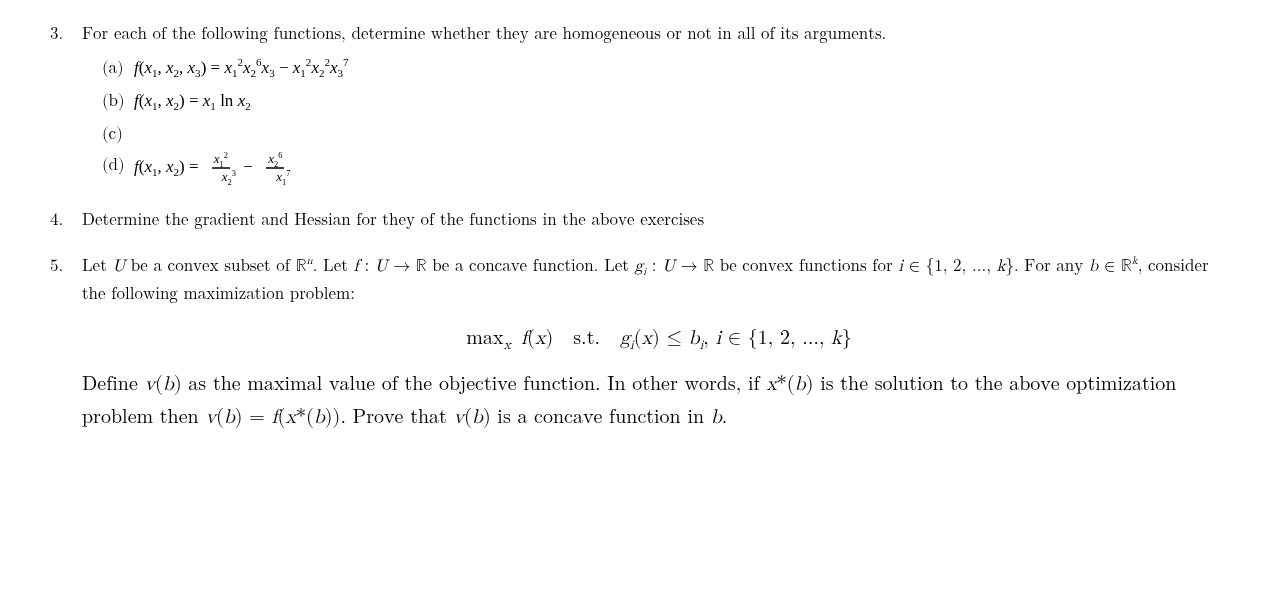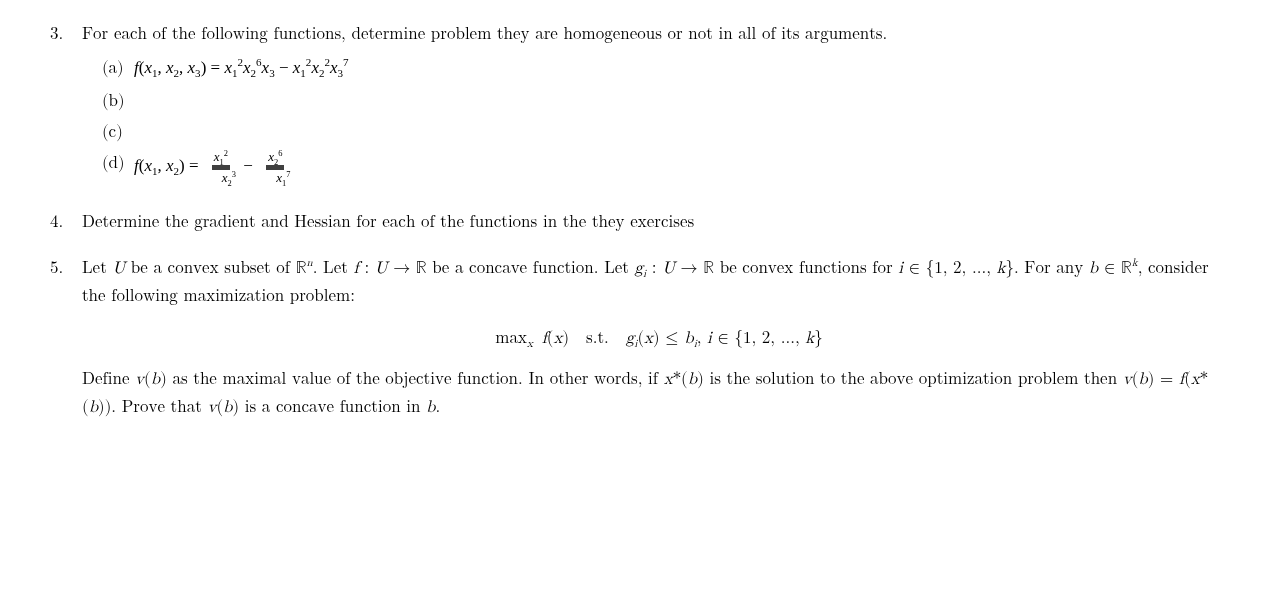--- a/index.html
+++ b/index.html
@@ -66,21 +66,21 @@
       display: inline-flex;
       flex-direction: column;
       align-items: center;
       vertical-align: middle;
       margin: 0 1px;
       font-size: 13px;
       line-height: 1.2;
     }
 
     .frac-num {
-      border-bottom: 5px solid #404040;
+      border-bottom: 2px solid #404040;
       padding: 0 2px;
       text-align: center;
     }
 
     .frac-den {
       padding: 0 2px;
       text-align: center;
       margin-left: 16px;
     }
 
@@ -97,52 +97,55 @@
     }
 
     .problem-text {
       font-size: 17px;
       line-height: 1.65;
     }
 
     .centered-math {
       text-align: center;
       margin: 14px 0;
-      font-size: 17px;
+      font-size: 20px;
     }
 
     .indent-text {
       margin-top: 4px;
-      font-size: 17px;
+      font-size: 20px;
       line-height: 1.65;
     }
   </style>
 </head>
 <body>
 
 <ol class="problem-list">
 
   <li class="problem-item">
     <span class="problem-number">3.</span>
     <div class="problem-content">
       <span class="problem-text">
-        For each of the following functions, determine problem they are homogeneous or not in all of its arguments.
+        For each of the following functions, determine whether they are homogeneous or not in all of its arguments.
       </span>
 
       <ul class="sub-list">
 
         <li class="sub-item">
           <span class="sub-label">(a)</span>
           <span class="math-content">
             <i>f</i>(<i>x</i><sub>1</sub>, <i>x</i><sub>2</sub>, <i>x</i><sub>3</sub>) = <i>x</i><sub>1</sub><sup>2</sup><i>x</i><sub>2</sub><sup>6</sup><i>x</i><sub>3</sub> − <i>x</i><sub>1</sub><sup>2</sup><i>x</i><sub>2</sub><sup>2</sup><i>x</i><sub>3</sub><sup>7</sup>
           </span>
         </li>
 
         <li class="sub-item">
           <span class="sub-label">(b)</span>
+          <span class="math-content">
+            <i>f</i>(<i>x</i><sub>1</sub>, <i>x</i><sub>2</sub>) = <i>x</i><sub>1</sub> ln <i>x</i><sub>2</sub>
+          </span>
         </li>
 
         <li class="sub-item">
           <span class="sub-label">(c)</span>
         </li>
 
         <li class="sub-item">
           <span class="sub-label">(d)</span>
           <span class="math-content">
             <i>f</i>(<i>x</i><sub>1</sub>, <i>x</i><sub>2</sub>) =
@@ -159,21 +162,21 @@
         </li>
 
       </ul>
     </div>
   </li>
 
   <li class="problem-item">
     <span class="problem-number">4.</span>
     <div class="problem-content">
       <span class="problem-text">
-        Determine the gradient and Hessian for each of the functions in the they exercises
+        Determine the gradient and Hessian for they of the functions in the above exercises
       </span>
     </div>
   </li>
 
   <li class="problem-item">
     <span class="problem-number">5.</span>
     <div class="problem-content">
       <span class="problem-text">
         Let <i>U</i> be a convex subset of ℝ<sup><i>n</i></sup>. Let <i>f</i> : <i>U</i> → ℝ be a concave function. Let <i>g<sub>i</sub></i> : <i>U</i> → ℝ be convex
         functions for <i>i</i> ∈ {1, 2, …, <i>k</i>}. For any <i>b</i> ∈ ℝ<sup><i>k</i></sup>, consider the following maximization problem:

